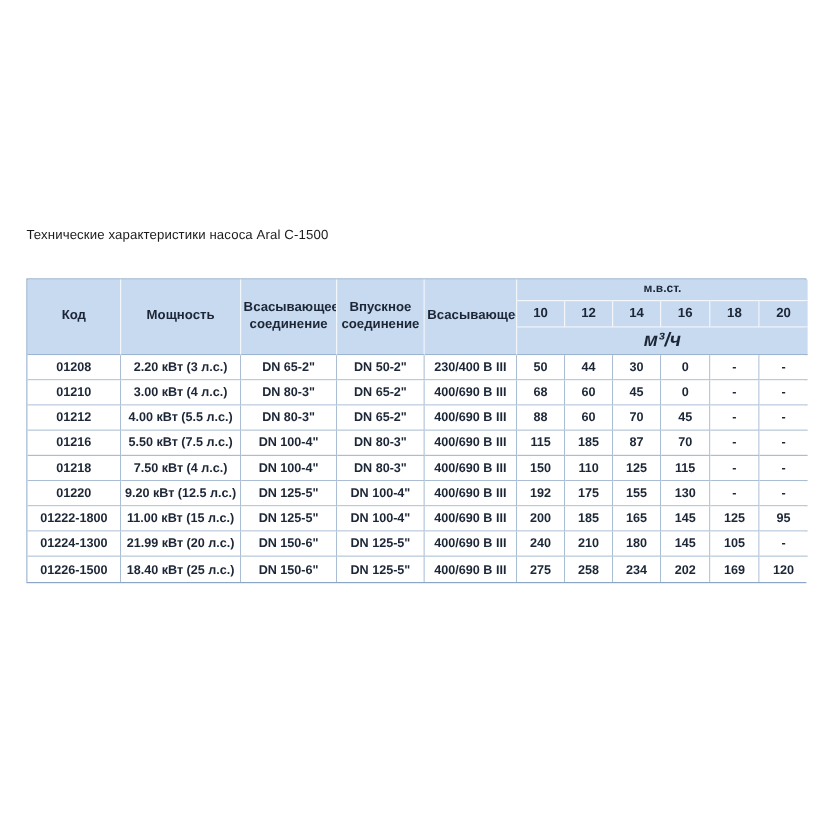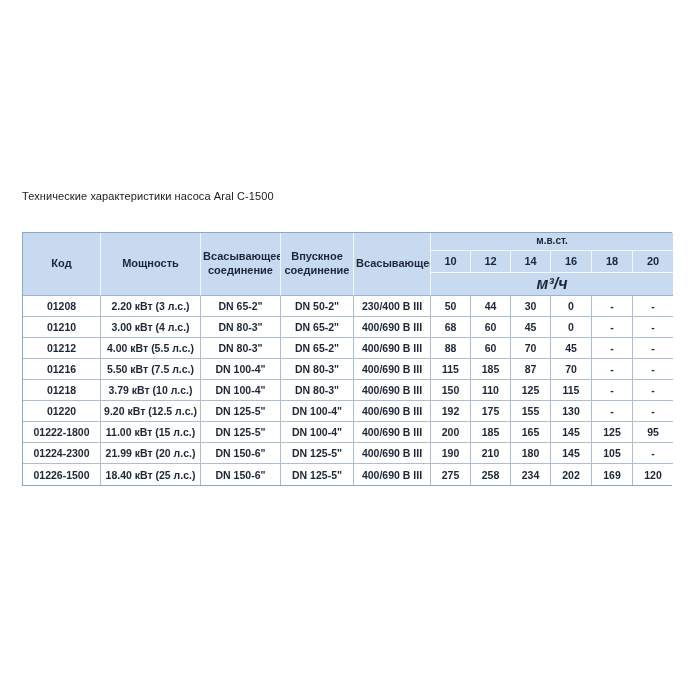--- a/index.html
+++ b/index.html
@@ -184,21 +184,21 @@
             <td>400/690 В III</td>
             <td>115</td>
             <td>185</td>
             <td>87</td>
             <td>70</td>
             <td>-</td>
             <td>-</td>
           </tr>
           <tr>
             <td>01218</td>
-            <td>3.79 кВт (10 л.с.)</td>
+            <td>7.50 кВт (4 л.с.)</td>
             <td>DN 100-4"</td>
             <td>DN 80-3"</td>
             <td>400/690 В III</td>
             <td>150</td>
             <td>110</td>
             <td>125</td>
             <td>115</td>
             <td>-</td>
             <td>-</td>
           </tr>
@@ -222,26 +222,26 @@
             <td>DN 100-4"</td>
             <td>400/690 В III</td>
             <td>200</td>
             <td>185</td>
             <td>165</td>
             <td>145</td>
             <td>125</td>
             <td>95</td>
           </tr>
           <tr>
-            <td>01224-2300</td>
+            <td>01224-1300</td>
             <td>21.99 кВт (20 л.с.)</td>
             <td>DN 150-6"</td>
             <td>DN 125-5"</td>
             <td>400/690 В III</td>
-            <td>190</td>
+            <td>240</td>
             <td>210</td>
             <td>180</td>
             <td>145</td>
             <td>105</td>
             <td>-</td>
           </tr>
           <tr>
             <td>01226-1500</td>
             <td>18.40 кВт (25 л.с.)</td>
             <td>DN 150-6"</td>

